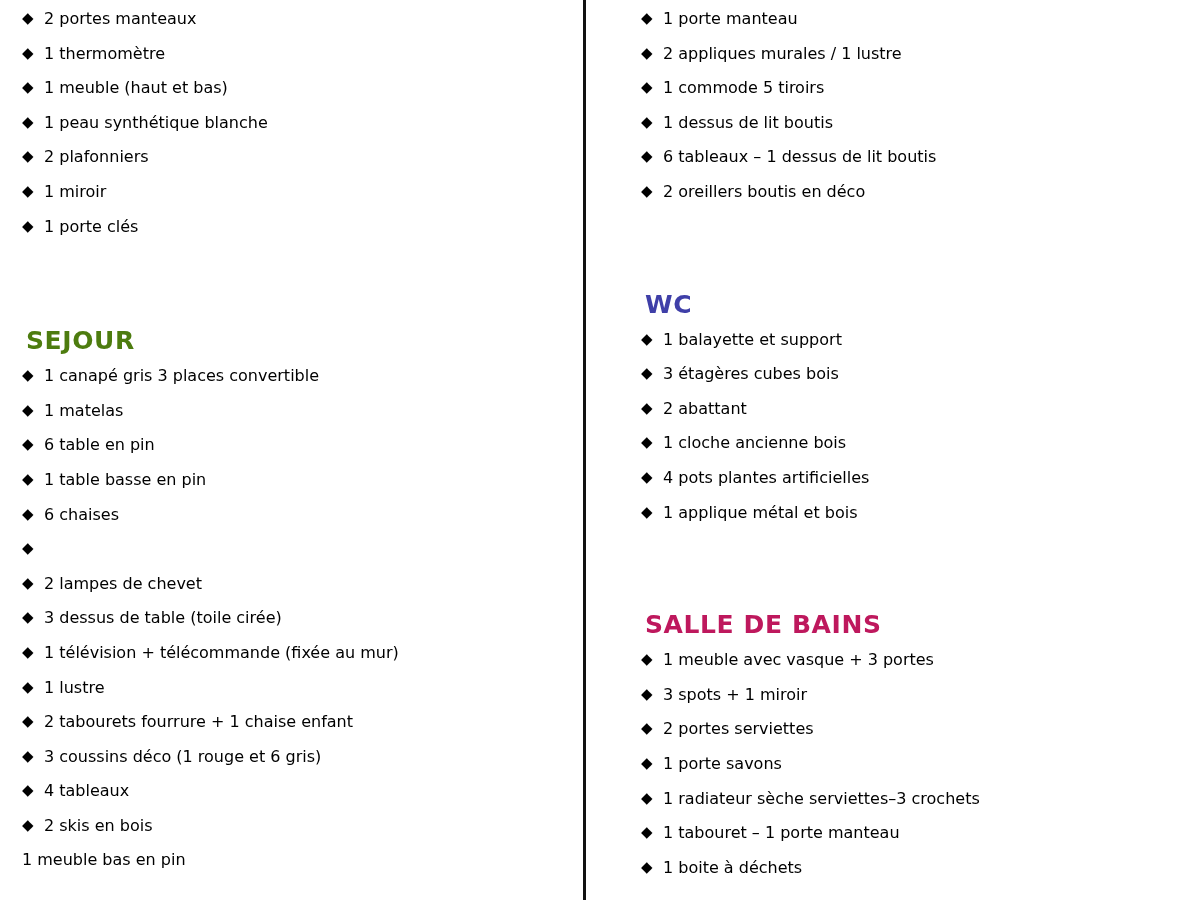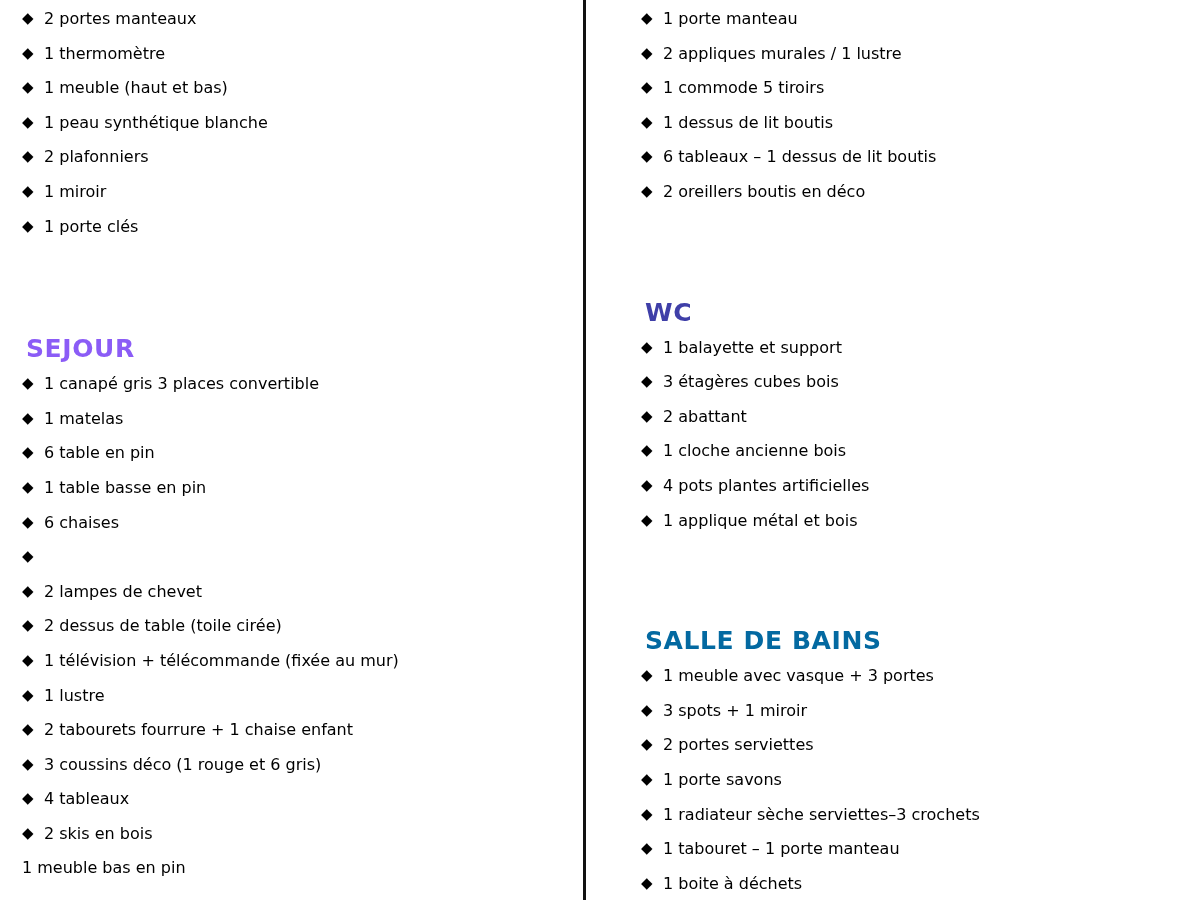--- a/index.html
+++ b/index.html
@@ -62,21 +62,21 @@
   .section-gap-lg { height: 72px; }
   .section-gap-md { height: 70px; }
 
   .section-title {
     font-family: "DejaVu Sans", sans-serif;
     font-weight: bold;
     font-size: 25px;
     line-height: 34px;
     letter-spacing: 0.6px;
     color: #3f3fa8;
-    margin: 16px 0 1px 4px;
+    margin: 8px 0 1px 4px;
     white-space: nowrap;
   }
 
   
   ul.items {
     list-style: none;
     margin: 0;
     padding: 0;
   }
   ul.items li {
@@ -139,21 +139,21 @@
             <li>
               <span class="bullet">◆</span>
               <span class="item-text">1 porte clés</span>
             </li>
           </ul>
         </div>
 
         <div class="section-gap-lg"></div>
 
         <div class="section">
-          <div class="section-title" style="color: #8b5cf6;">SEJOUR</div>
+          <div class="section-title" style="color: #4d7c0f;">SEJOUR</div>
           <ul class="items">
             <li>
               <span class="bullet">◆</span>
               <span class="item-text">1   canapé gris 3 places convertible</span>
             </li>
             <li>
               <span class="bullet">◆</span>
               <span class="item-text">1   matelas</span>
             </li>
             <li>
@@ -170,21 +170,21 @@
             </li>
             <li>
               <span class="bullet">◆</span>
             </li>
             <li>
               <span class="bullet">◆</span>
               <span class="item-text">2   lampes de chevet</span>
             </li>
             <li>
               <span class="bullet">◆</span>
-              <span class="item-text">2   dessus de table (toile cirée)</span>
+              <span class="item-text">3   dessus de table (toile cirée)</span>
             </li>
             <li>
               <span class="bullet">◆</span>
               <span class="item-text">1   télévision + télécommande (fixée au mur)</span>
             </li>
             <li>
               <span class="bullet">◆</span>
               <span class="item-text">1   lustre</span>
             </li>
             <li>
@@ -274,21 +274,21 @@
             <li>
               <span class="bullet">◆</span>
               <span class="item-text">1   applique métal et bois</span>
             </li>
           </ul>
         </div>
 
         <div class="section-gap-md"></div>
 
         <div class="section">
-          <div class="section-title" style="color: #0369a1;">SALLE DE BAINS</div>
+          <div class="section-title" style="color: #be185d;">SALLE DE BAINS</div>
           <ul class="items">
             <li>
               <span class="bullet">◆</span>
               <span class="item-text">1   meuble avec vasque + 3 portes</span>
             </li>
             <li>
               <span class="bullet">◆</span>
               <span class="item-text">3   spots + 1 miroir</span>
             </li>
             <li>

